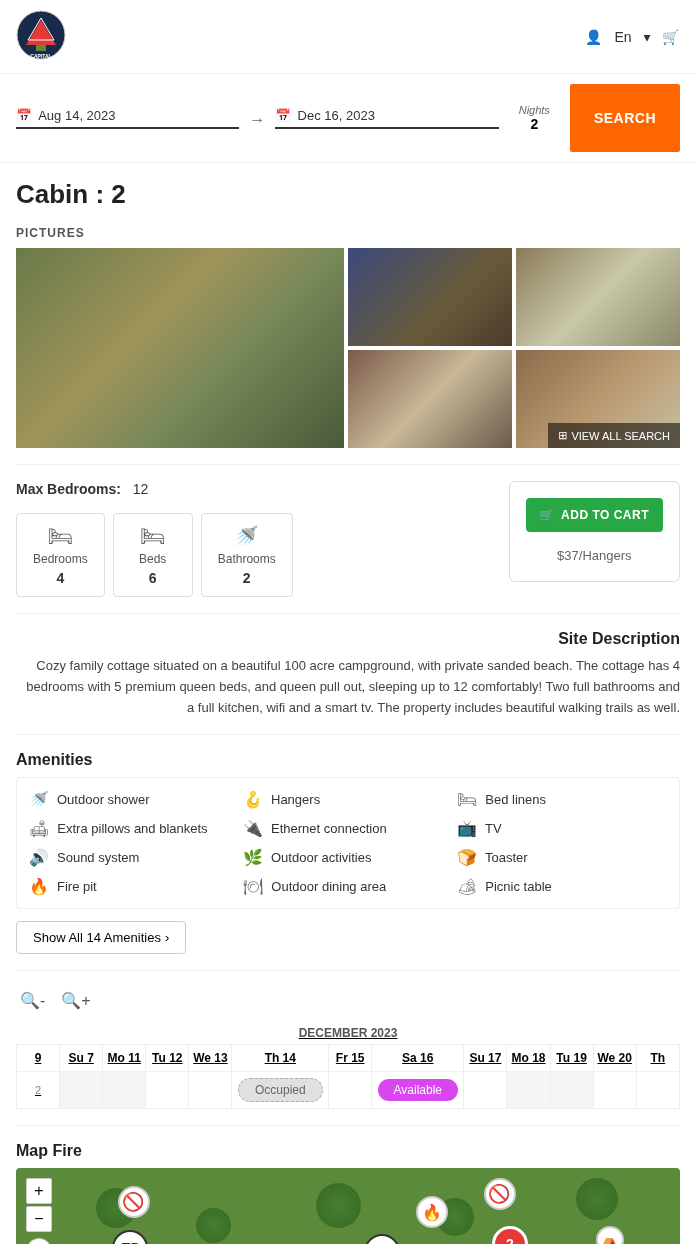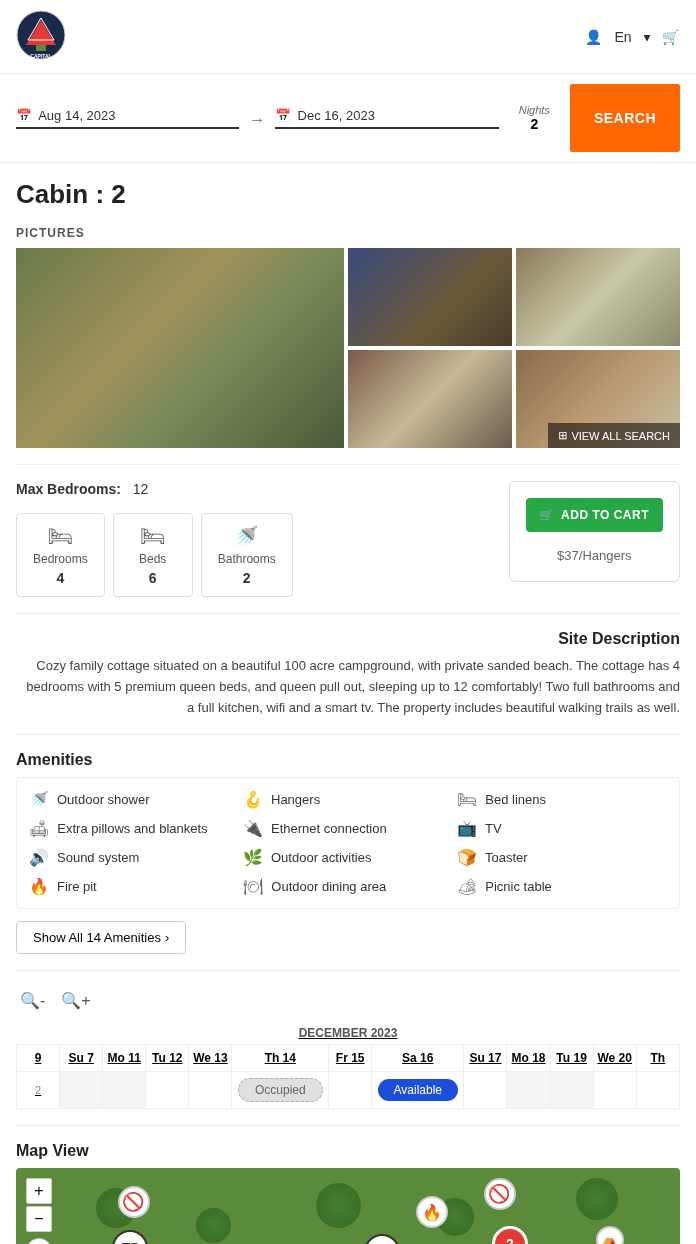--- a/index.html
+++ b/index.html
@@ -238,21 +238,21 @@
     }
     .calendar-table thead tr:first-child th {
       border: none;
       font-size: 12px;
       color: #555;
       padding: 4px;
     }
     .calendar-month-header { text-align: center; font-size: 13px; font-weight: bold; color: #444; }
     .occupied-cell { background: #f5f5f5; }
     .available-pill {
-      background: #1d4ed8;
+      background: #d946ef;
       color: #fff;
       border-radius: 20px;
       padding: 4px 16px;
       display: inline-block;
       font-size: 12px;
       text-align: right;
     }
     .occupied-pill {
       background: #e0e0e0;
       color: #666;
@@ -571,21 +571,21 @@
           <td></td>
         </tr>
       </tbody>
     </table>
   </div>
 </div>
 
 <hr class="divider">
 
 <div class="map-section">
-  <div class="section-title">Map View</div>
+  <div class="section-title">Map Fire</div>
   <div class="map-container">
 
     <div class="tree" style="top:20px;left:80px;width:40px;height:40px;"></div>
     <div class="tree" style="top:40px;left:180px;width:35px;height:35px;"></div>
     <div class="tree" style="top:15px;left:300px;width:45px;height:45px;"></div>
     <div class="tree" style="top:30px;left:420px;width:38px;height:38px;"></div>
     <div class="tree" style="top:10px;left:560px;width:42px;height:42px;"></div>
     <div class="tree" style="top:80px;left:40px;width:36px;height:36px;"></div>
 
     <div class="map-controls">

